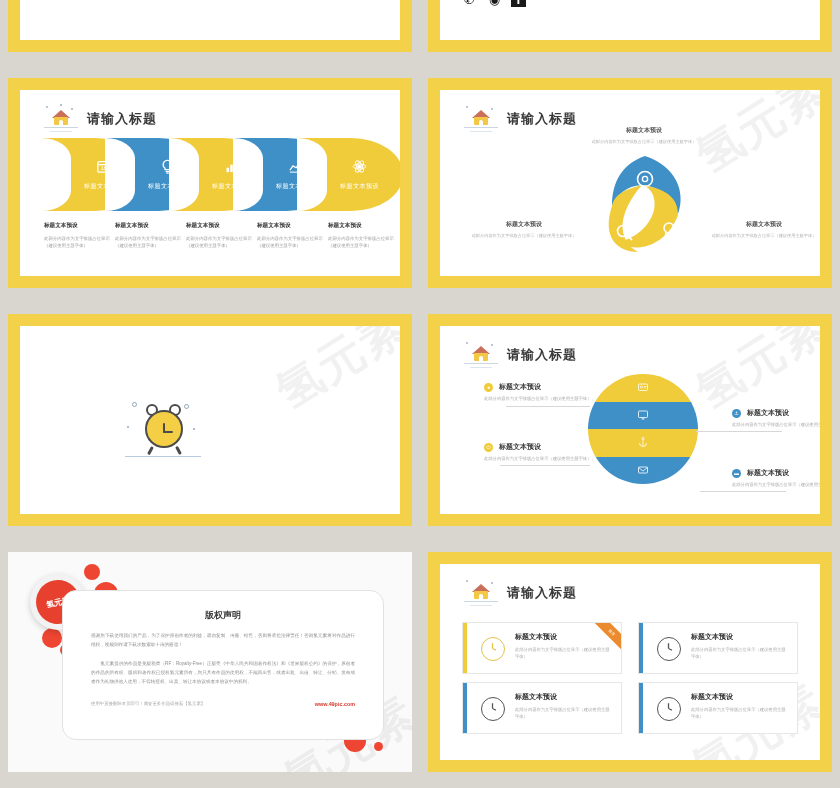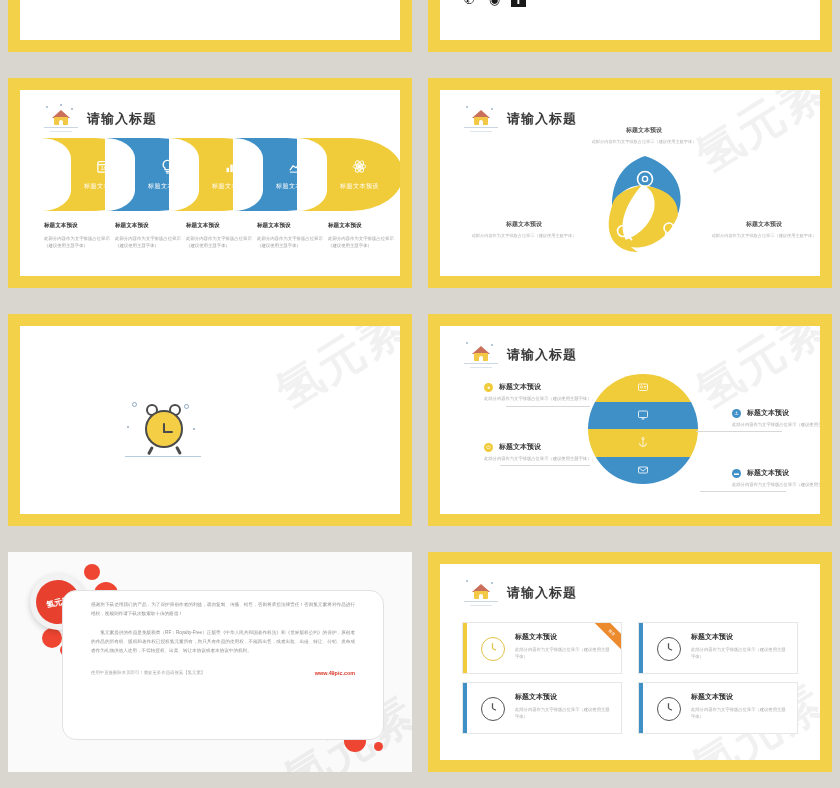--- a/index.html
+++ b/index.html
@@ -413,20 +413,21 @@
       <div class="bub" style="left:34px;top:76px;width:20px;height:20px;"></div>
       <div class="bub" style="left:52px;top:92px;width:12px;height:12px;"></div>
       <div class="bub" style="left:336px;top:178px;width:22px;height:22px;"></div>
       <div class="bub" style="left:366px;top:190px;width:9px;height:9px;"></div>
 
       <div class="badge">
         <div class="inner">氢元素</div>
       </div>
 
       <div class="cpbox">
+        <div class="cp-title">版权声明</div>
         <div class="cp-p">感谢您下载使用我们的产品，为了保护原创作者的利益，请勿复制、传播、销售，否则将承担法律责任！否则氢元素将对作品进行维权，视规则作请下载次数索取十倍的赔偿！</div>
         <div class="cp-p">　　氢元素提供的作品是免版税类（RF：Royalty-Free）正版受《中华人民共和国著作权法》和《世界版权公约》的保护，原创者的作品的所有权、版权和著作权已授权氢元素所有，您只具有作品的使用权，不能再出售，或者出租、出借、转让、分销、发布或者作为礼物供他人使用，不得转授权、出卖、转让本协议或者本协议中的权利。</div>
         <div class="cp-foot">
           <div class="l">使用中直接删除本页即可！需要更多作品请搜索【氢元素】</div>
           <div class="r">www.49pic.com</div>
         </div>
       </div>
     </div>
   </div>
 

